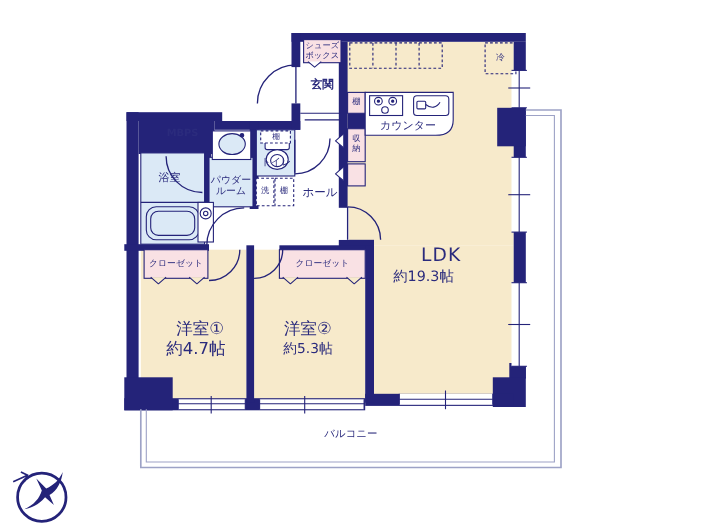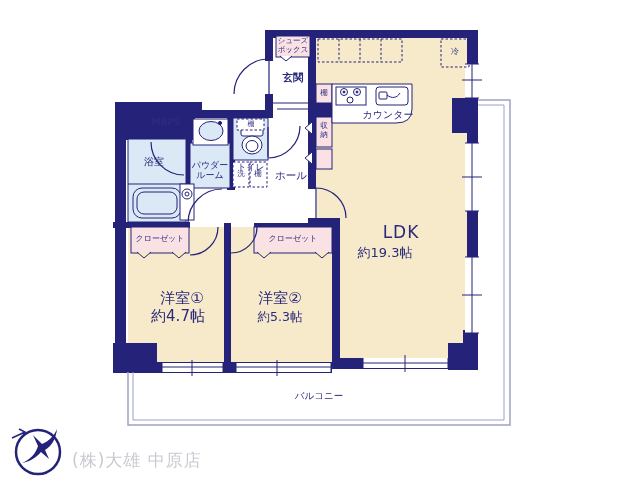--- a/index.html
+++ b/index.html
@@ -191,36 +191,35 @@
     <circle cx="38" cy="452" r="22" fill="#ffffff" stroke="#242379" stroke-width="2.5"></circle>
     <path d="M22,463 C31,459 36,453 38,446 L33,435 L42,444 C49,441 54,436 57,429 C56,438 52,446 45,450 L49,459 L41,452 C35,459 28,462 22,463 Z" fill="#242379"></path>
     <path d="M12,438 L25,432 M19,429 L25,432 L22,438" fill="none" stroke="#242379" stroke-width="1.5"></path>
   </g>
 </svg>
 
   <div class="lbl" style="left:293px;top:46px;font-size:7.5px;">シューズ
 ボックス</div>
   <div class="lbl" style="left:293px;top:77px;font-size:10.5px;font-weight:bold;">玄関</div>
   <div class="lbl" style="left:455px;top:52px;font-size:8px;">冷</div>
-  <div class="lbl" style="left:371px;top:115px;font-size:10px;margin-left:17px;">カウンター</div>
+  <div class="lbl" style="left:371px;top:115px;font-size:10px;">カウンター</div>
   <div class="lbl" style="left:324px;top:93px;font-size:7.5px;">棚</div>
   <div class="lbl" style="left:324px;top:131px;font-size:7.5px;">収
 納</div>
   <div class="lbl" style="left:166px;top:122px;font-size:9px;font-weight:bold;">MBPS</div>
   <div class="lbl" style="left:154px;top:162px;font-size:10px;">浴室</div>
   <div class="lbl" style="left:210px;top:170px;font-size:9px;text-align:center;">パウダー
 ルーム</div>
   <div class="lbl" style="left:251px;top:124px;font-size:7px;">棚</div>
-  <div class="lbl" style="left:251px;top:167px;font-size:9px;">トイレ</div>
+  <div class="lbl" style="left:251px;top:148px;font-size:9px;">トイレ</div>
   <div class="lbl" style="left:241px;top:174px;font-size:7.5px;">洗</div>
   <div class="lbl" style="left:258px;top:174px;font-size:7.5px;">棚</div>
   <div class="lbl" style="left:291px;top:175px;font-size:10.5px;">ホール</div>
   <div class="lbl" style="left:401px;top:233px;font-size:17px;letter-spacing:1px;">LDK</div>
   <div class="lbl" style="left:385px;top:253px;font-size:13px;">約19.3帖</div>
   <div class="lbl" style="left:160px;top:239px;font-size:8px;">クローゼット</div>
   <div class="lbl" style="left:293px;top:239px;font-size:8px;">クローゼット</div>
   <div class="lbl" style="left:182px;top:299px;font-size:15px;">洋室①</div>
   <div class="lbl" style="left:178px;top:317px;font-size:15px;">約4.7帖</div>
   <div class="lbl" style="left:280px;top:299px;font-size:15px;">洋室②</div>
   <div class="lbl" style="left:280px;top:317px;font-size:12.5px;">約5.3帖</div>
   <div class="lbl" style="left:319px;top:396px;font-size:9.5px;">バルコニー</div>
-  <div class="footer-lbl" style="left:72px;top:460px;font-size:17px;">(株)大雄 中原店</div>
 </div>
 
 </body></html>

